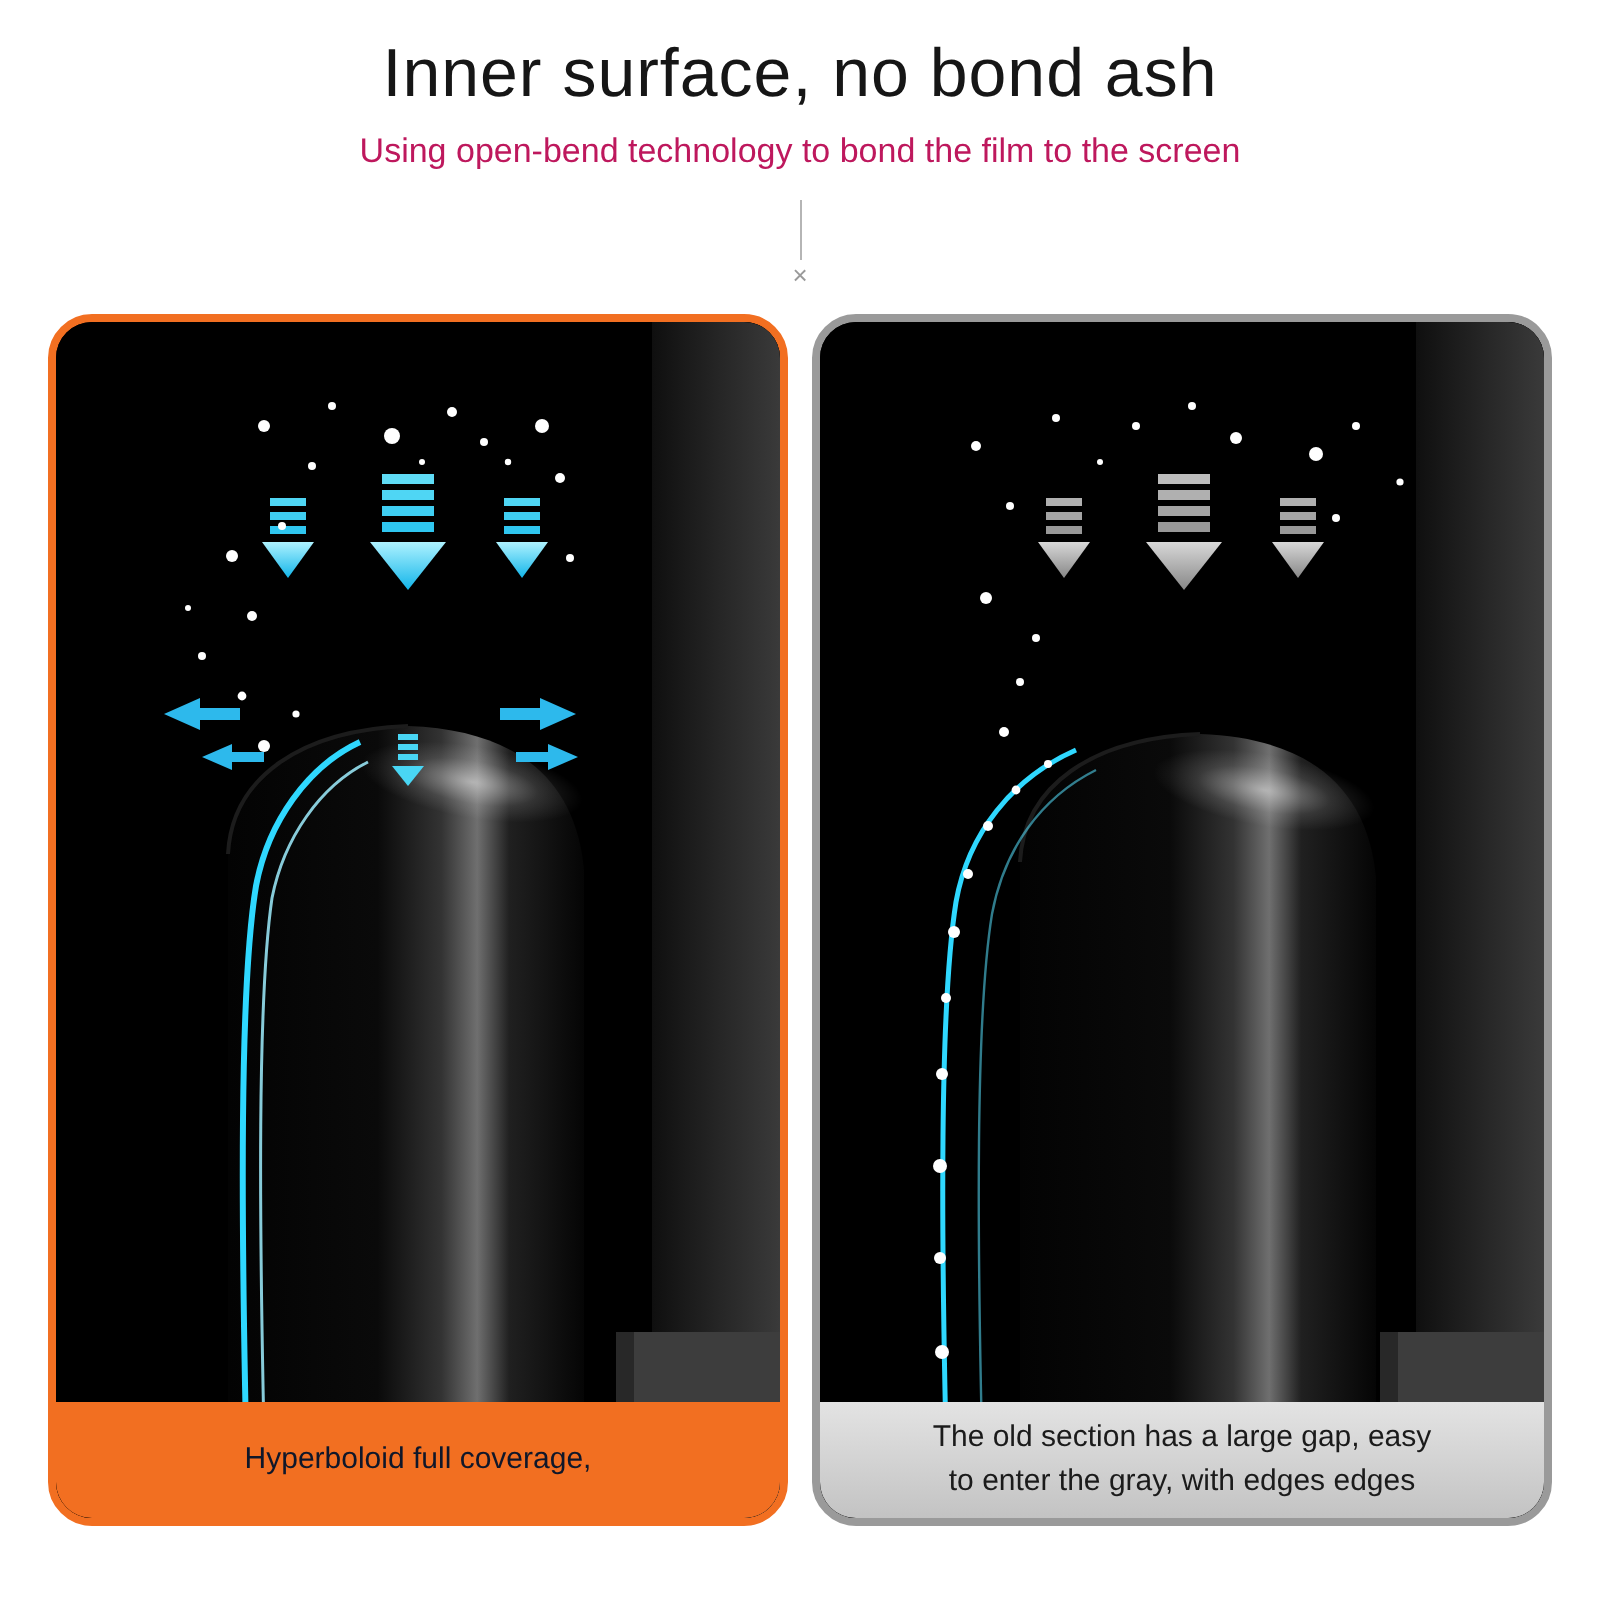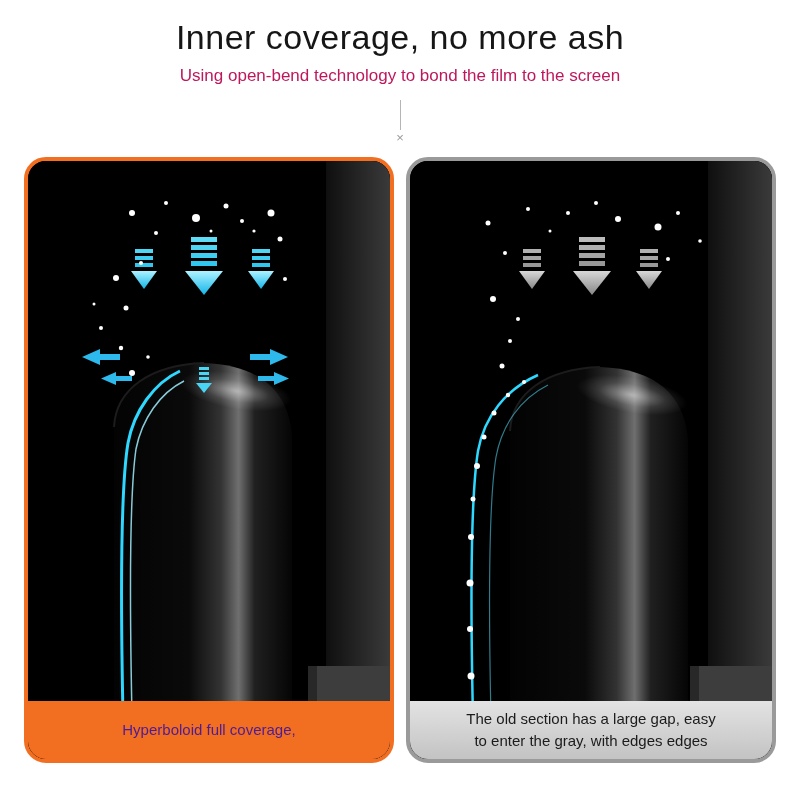--- a/index.html
+++ b/index.html
@@ -26,30 +26,30 @@
     width:370px;height:606px;border-radius:22px;overflow:hidden;background:#000;
   }
   .panel-left{border:4px solid #f26f21;}
   .panel-right{border:4px solid #9a9a9a;}
   .panel svg{display:block;width:100%;height:100%;}
   .caption{
     position:absolute;left:0;right:0;bottom:0;height:58px;
     display:flex;flex-direction:column;align-items:center;justify-content:center;
     text-align:center;font-size:15px;line-height:1.45;
   }
-  .caption-left{background:#f26f21;color:#4c1d95;margin-top:39px;}
+  .caption-left{background:#f26f21;color:#0f172a;margin-top:39px;}
   .caption-right{
     background:linear-gradient(#e3e3e3,#c3c3c3);color:#1b1b1b;text-align:center;
   }
 </style>
 </head>
 <body>
 
 <div class="header">
-  <div class="title">Inner coverage, no more ash</div>
+  <div class="title">Inner surface, no bond ash</div>
   <div class="subtitle">Using open-bend technology to bond the film to the screen</div>
   <div class="divider">
     <div class="vline"></div>
     <div class="mark">×</div>
   </div>
 </div>
 
 <div class="panels">
 
   <div class="panel panel-left">

